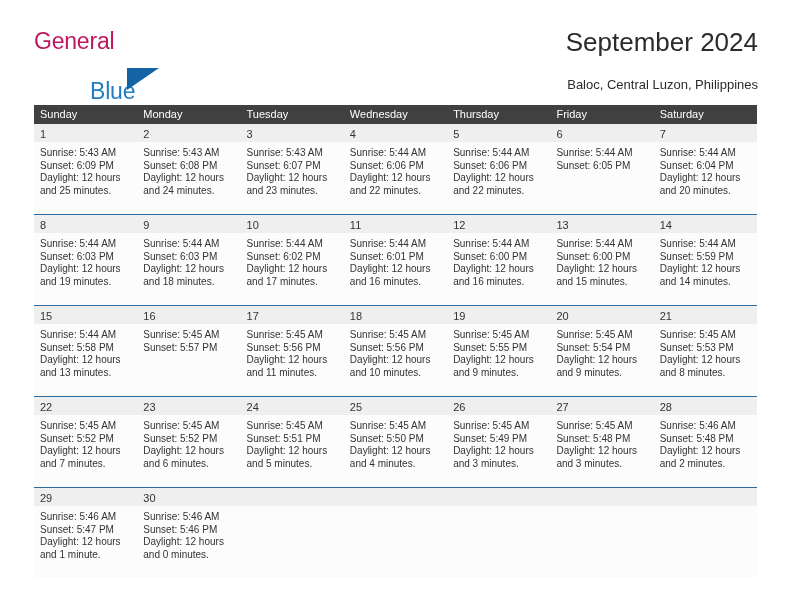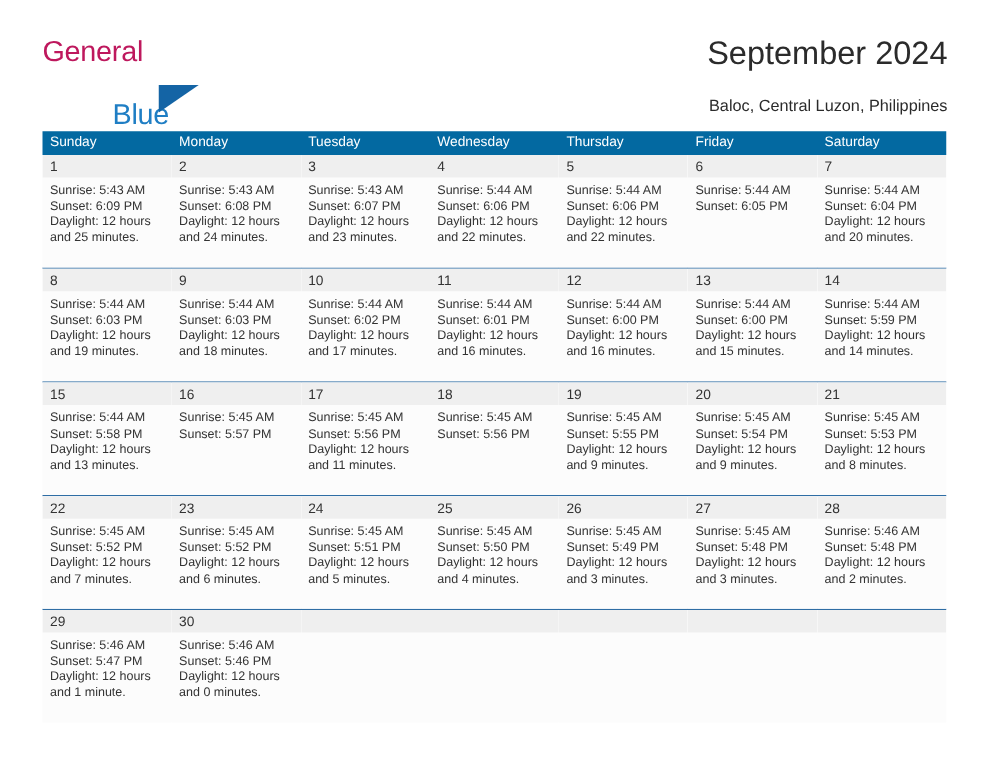--- a/index.html
+++ b/index.html
@@ -91,21 +91,21 @@
   
   .calendar {
     position: absolute;
     left: 34px;
     top: 105px;
     width: 723px;
   }
 
   .weekday-row {
     display: flex;
-    background: #0369a1;
+    background: #404040;
     height: 19px;
   }
   .weekday-cell {
     flex: 1 1 0;
     color: #ffffff;
     font-size: 11px;
     line-height: 19px;
     padding-left: 6px;
     box-sizing: border-box;
     white-space: nowrap;
@@ -327,20 +327,21 @@
           <div>Sunrise: 5:45 AM</div>
           <div>Sunset: 5:56 PM</div>
           <div class="daylight">Daylight: 12 hours and 11 minutes.</div>
         </div>
       </div>
       <div class="day-cell">
         <div class="day-number-band"><span class="day-number">18</span></div>
         <div class="day-details">
           <div>Sunrise: 5:45 AM</div>
           <div>Sunset: 5:56 PM</div>
+          <div class="daylight">Daylight: 12 hours and 10 minutes.</div>
         </div>
       </div>
       <div class="day-cell">
         <div class="day-number-band"><span class="day-number">19</span></div>
         <div class="day-details">
           <div>Sunrise: 5:45 AM</div>
           <div>Sunset: 5:55 PM</div>
           <div class="daylight">Daylight: 12 hours and 9 minutes.</div>
         </div>
       </div>

